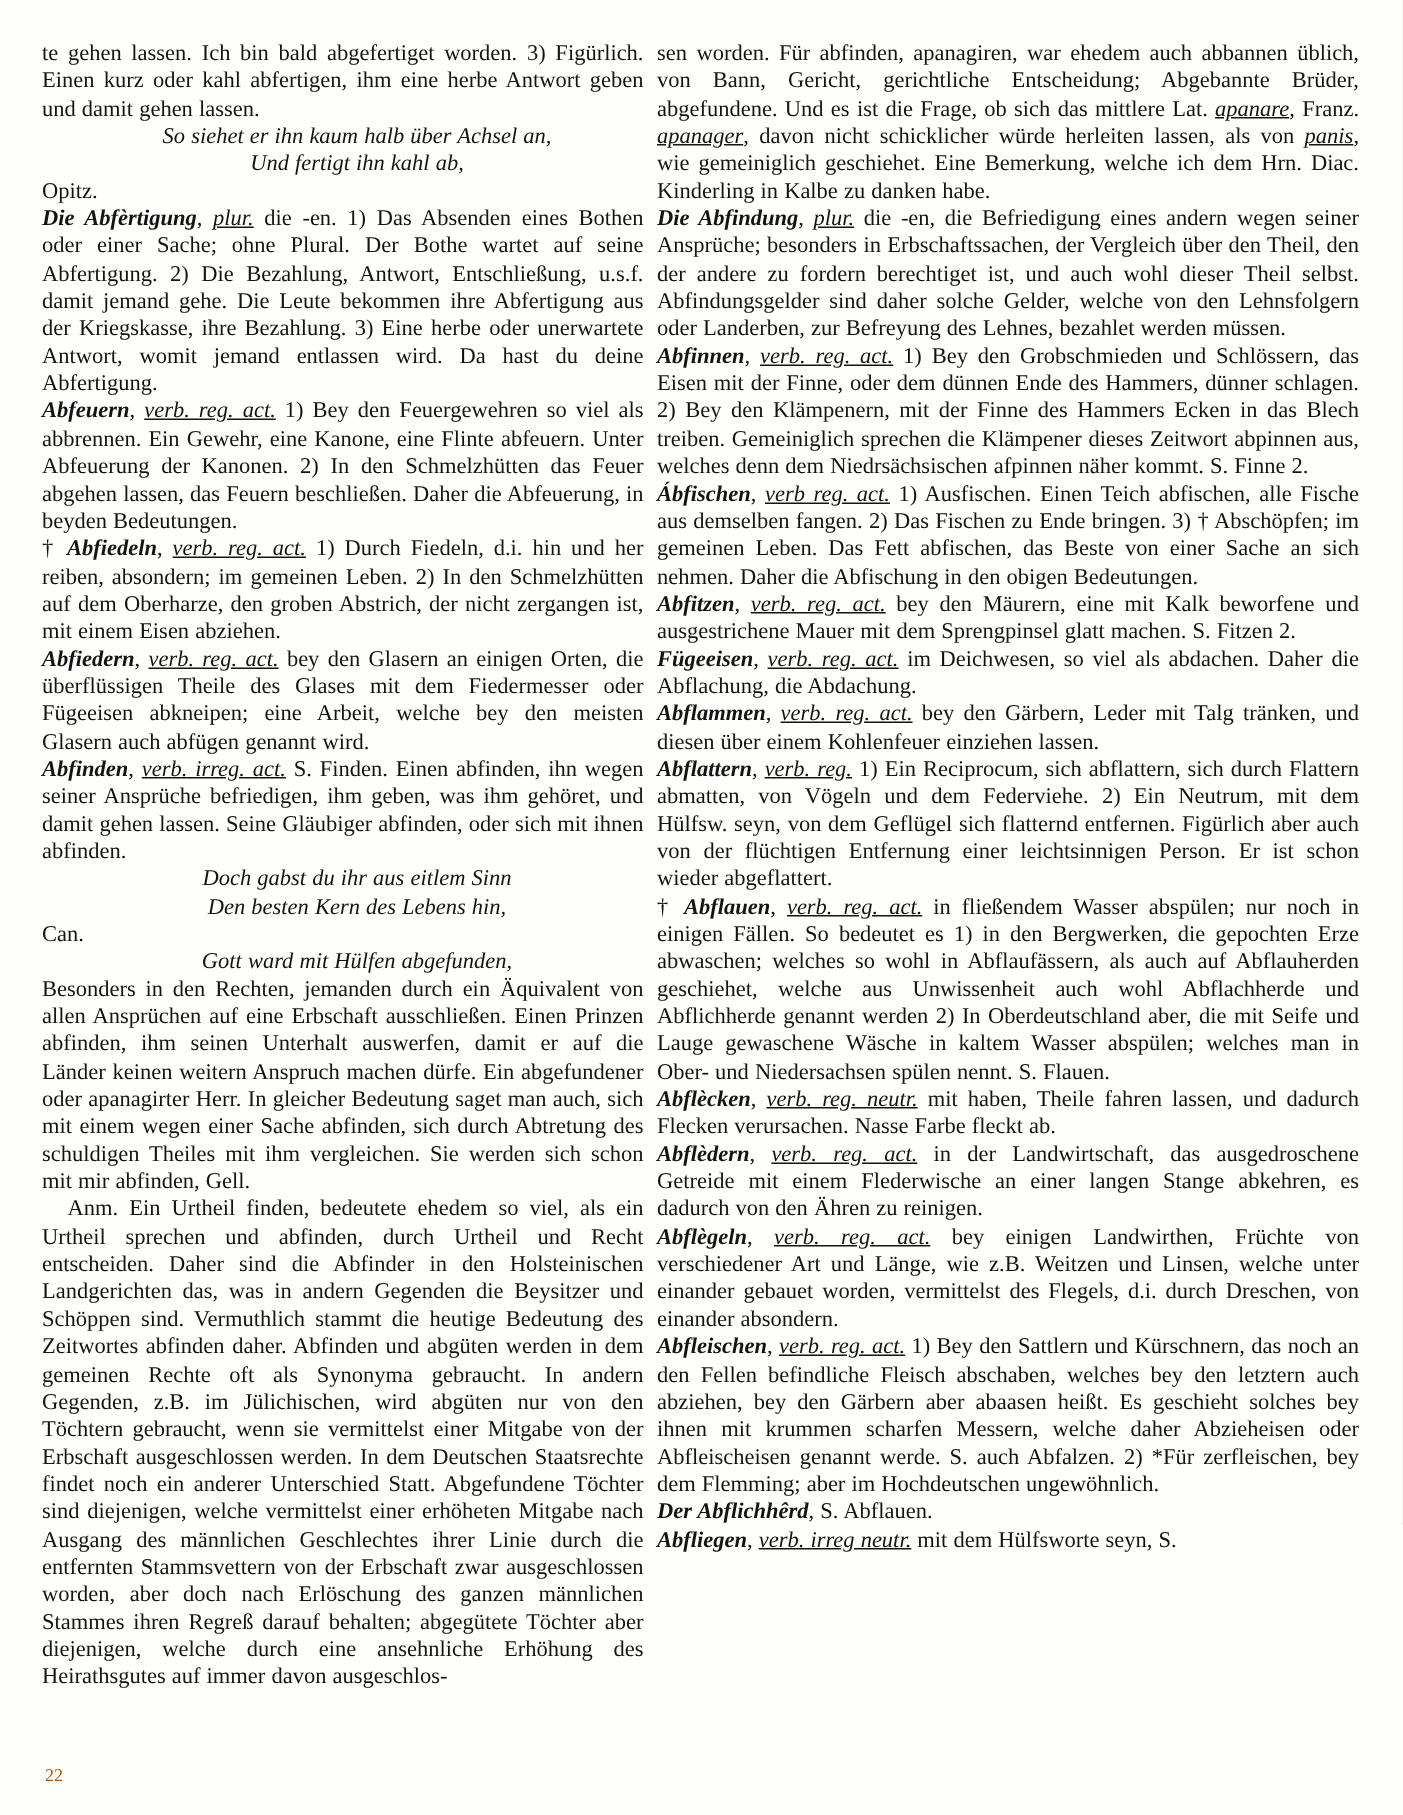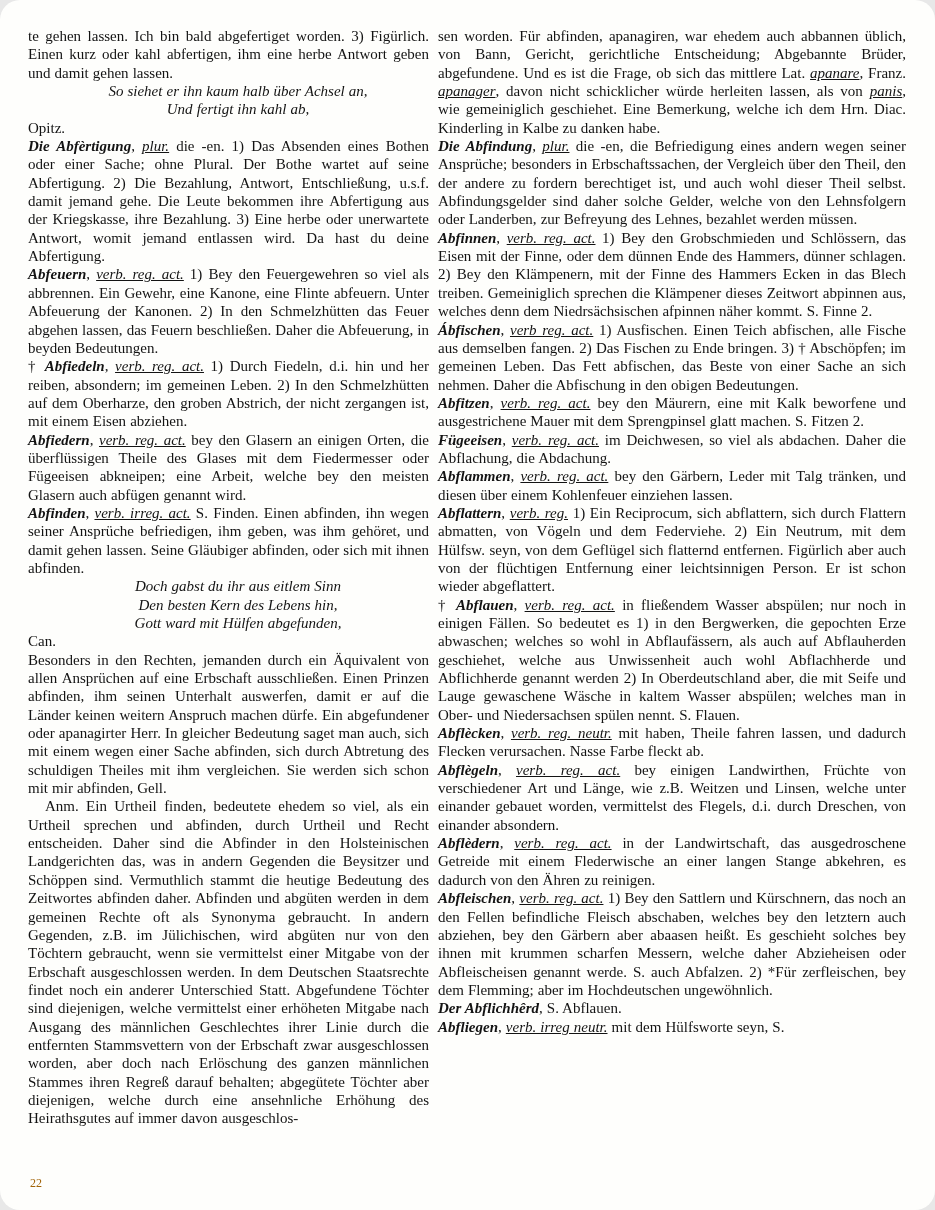--- a/index.html
+++ b/index.html
@@ -4,21 +4,20 @@
 <style>
   html, body { margin: 0; padding: 0; background: #e8e8e8; }
   .page {
     position: relative;
     width: 935px;
     height: 1210px;
     background: #fefefc;
     overflow: hidden;
     font-family: "Liberation Serif", "DejaVu Serif", serif;
     color: #131313;
-    border-radius: 20px;
   }
   .col {
     position: absolute;
     top: 27px;
     font-size: 15px;
     line-height: 18.35px;
     text-align: justify;
     text-justify: inter-word;
     hyphens: auto;
     -webkit-hyphens: auto;
@@ -49,36 +48,36 @@
       <p class="block verse"><span>So siehet er ihn kaum halb über Achsel an,</span></p>
       <p class="block verse"><span>Und fertigt ihn kahl ab,</span></p>
       <p class="block attrib"><span>Opitz.</span></p>
       <p class="block entry"><span class="b">Die Abfèrtigung</span><span>, </span><span class="i">plur.</span><span> die -en. 1) Das Absenden eines Bothen oder einer Sache; ohne Plural. Der Bothe wartet auf seine Abfertigung. 2) Die Bezahlung, Antwort, Entschließung, u.s.f. damit jemand gehe. Die Leute bekommen ihre Abfertigung aus der Kriegskasse, ihre Bezahlung. 3) Eine herbe oder unerwartete Antwort, womit jemand entlassen wird. Da hast du deine Abfertigung.</span></p>
       <p class="block entry"><span class="b">Abfeuern</span><span>, </span><span class="i">verb. reg. act.</span><span> 1) Bey den Feuergewehren so viel als abbrennen. Ein Gewehr, eine Kanone, eine Flinte abfeuern. Unter Abfeuerung der Kanonen. 2) In den Schmelzhütten das Feuer abgehen lassen, das Feuern beschließen. Daher die Abfeuerung, in beyden Bedeutungen.</span></p>
       <p class="block entry"><span>† </span><span class="b">Abfiedeln</span><span>, </span><span class="i">verb. reg. act.</span><span> 1) Durch Fiedeln, d.i. hin und her reiben, absondern; im gemeinen Leben. 2) In den Schmelzhütten auf dem Oberharze, den groben Abstrich, der nicht zergangen ist, mit einem Eisen abziehen.</span></p>
       <p class="block entry"><span class="b">Abfiedern</span><span>, </span><span class="i">verb. reg. act.</span><span> bey den Glasern an einigen Orten, die überflüssigen Theile des Glases mit dem Fiedermesser oder Fügeeisen abkneipen; eine Arbeit, welche bey den meisten Glasern auch abfügen genannt wird.</span></p>
       <p class="block entry"><span class="b">Abfinden</span><span>, </span><span class="i">verb. irreg. act.</span><span> S. Finden. Einen abfinden, ihn wegen seiner Ansprüche befriedigen, ihm geben, was ihm gehöret, und damit gehen lassen. Seine Gläubiger abfinden, oder sich mit ihnen abfinden.</span></p>
       <p class="block verse"><span>Doch gabst du ihr aus eitlem Sinn</span></p>
       <p class="block verse"><span>Den besten Kern des Lebens hin,</span></p>
+      <p class="block attrib"><span>Can.</span></p>
       <p class="block verse"><span>Gott ward mit Hülfen abgefunden,</span></p>
-      <p class="block attrib"><span>Can.</span></p>
       <p class="block para"><span>Besonders in den Rechten, jemanden durch ein Äquivalent von allen Ansprüchen auf eine Erbschaft ausschließen. Einen Prinzen abfinden, ihm seinen Unterhalt auswerfen, damit er auf die Länder keinen weitern Anspruch machen dürfe. Ein abgefundener oder apanagirter Herr. In gleicher Bedeutung saget man auch, sich mit einem wegen einer Sache abfinden, sich durch Abtretung des schuldigen Theiles mit ihm vergleichen. Sie werden sich schon mit mir abfinden, Gell.</span></p>
       <p class="block para indent"><span>Anm. Ein Urtheil finden, bedeutete ehedem so viel, als ein Urtheil sprechen und abfinden, durch Urtheil und Recht entscheiden. Daher sind die Abfinder in den Holsteinischen Landgerichten das, was in andern Gegenden die Beysitzer und Schöppen sind. Vermuthlich stammt die heutige Bedeutung des Zeitwortes abfinden daher. Abfinden und abgüten werden in dem gemeinen Rechte oft als Synonyma gebraucht. In andern Gegenden, z.B. im Jülichischen, wird abgüten nur von den Töchtern gebraucht, wenn sie vermittelst einer Mitgabe von der Erbschaft ausgeschlossen werden. In dem Deutschen Staatsrechte findet noch ein anderer Unterschied Statt. Abgefundene Töchter sind diejenigen, welche vermittelst einer erhöheten Mitgabe nach Ausgang des männlichen Geschlechtes ihrer Linie durch die entfernten Stammsvettern von der Erbschaft zwar ausgeschlossen worden, aber doch nach Erlöschung des ganzen männlichen Stammes ihren Regreß darauf behalten; abgegütete Töchter aber diejenigen, welche durch eine ansehnliche Erhöhung des Heirathsgutes auf immer davon ausgeschlos-</span></p>
     </div>
   <div class="col col-right" id="col-1">
       <p class="block para"><span>sen worden. Für abfinden, apanagiren, war ehedem auch abbannen üblich, von Bann, Gericht, gerichtliche Entscheidung; Abgebannte Brüder, abgefundene. Und es ist die Frage, ob sich das mittlere Lat. </span><span class="i">apanare</span><span>, Franz. </span><span class="i">apanager</span><span>, davon nicht schicklicher würde herleiten lassen, als von </span><span class="i">panis</span><span>, wie gemeiniglich geschiehet. Eine Bemerkung, welche ich dem Hrn. Diac. Kinderling in Kalbe zu danken habe.</span></p>
       <p class="block entry"><span class="b">Die Abfindung</span><span>, </span><span class="i">plur.</span><span> die -en, die Befriedigung eines andern wegen seiner Ansprüche; besonders in Erbschaftssachen, der Vergleich über den Theil, den der andere zu fordern berechtiget ist, und auch wohl dieser Theil selbst. Abfindungsgelder sind daher solche Gelder, welche von den Lehnsfolgern oder Landerben, zur Befreyung des Lehnes, bezahlet werden müssen.</span></p>
       <p class="block entry"><span class="b">Abfinnen</span><span>, </span><span class="i">verb. reg. act.</span><span> 1) Bey den Grobschmieden und Schlössern, das Eisen mit der Finne, oder dem dünnen Ende des Hammers, dünner schlagen. 2) Bey den Klämpenern, mit der Finne des Hammers Ecken in das Blech treiben. Gemeiniglich sprechen die Klämpener dieses Zeitwort abpinnen aus, welches denn dem Niedrsächsischen afpinnen näher kommt. S. Finne 2.</span></p>
       <p class="block entry"><span class="b">Ábfischen</span><span>, </span><span class="i">verb reg. act.</span><span> 1) Ausfischen. Einen Teich abfischen, alle Fische aus demselben fangen. 2) Das Fischen zu Ende bringen. 3) † Abschöpfen; im gemeinen Leben. Das Fett abfischen, das Beste von einer Sache an sich nehmen. Daher die Abfischung in den obigen Bedeutungen.</span></p>
       <p class="block entry"><span class="b">Abfitzen</span><span>, </span><span class="i">verb. reg. act.</span><span> bey den Mäurern, eine mit Kalk beworfene und ausgestrichene Mauer mit dem Sprengpinsel glatt machen. S. Fitzen 2.</span></p>
       <p class="block entry"><span class="b">Fügeeisen</span><span>, </span><span class="i">verb. reg. act.</span><span> im Deichwesen, so viel als abdachen. Daher die Abflachung, die Abdachung.</span></p>
       <p class="block entry"><span class="b">Abflammen</span><span>, </span><span class="i">verb. reg. act.</span><span> bey den Gärbern, Leder mit Talg tränken, und diesen über einem Kohlenfeuer einziehen lassen.</span></p>
       <p class="block entry"><span class="b">Abflattern</span><span>, </span><span class="i">verb. reg.</span><span> 1) Ein Reciprocum, sich abflattern, sich durch Flattern abmatten, von Vögeln und dem Federviehe. 2) Ein Neutrum, mit dem Hülfsw. seyn, von dem Geflügel sich flatternd entfernen. Figürlich aber auch von der flüchtigen Entfernung einer leichtsinnigen Person. Er ist schon wieder abgeflattert.</span></p>
       <p class="block entry"><span>† </span><span class="b">Abflauen</span><span>, </span><span class="i">verb. reg. act.</span><span> in fließendem Wasser abspülen; nur noch in einigen Fällen. So bedeutet es 1) in den Bergwerken, die gepochten Erze abwaschen; welches so wohl in Abflaufässern, als auch auf Abflauherden geschiehet, welche aus Unwissenheit auch wohl Abflachherde und Abflichherde genannt werden 2) In Oberdeutschland aber, die mit Seife und Lauge gewaschene Wäsche in kaltem Wasser abspülen; welches man in Ober- und Niedersachsen spülen nennt. S. Flauen.</span></p>
       <p class="block entry"><span class="b">Abflècken</span><span>, </span><span class="i">verb. reg. neutr.</span><span> mit haben, Theile fahren lassen, und dadurch Flecken verursachen. Nasse Farbe fleckt ab.</span></p>
+      <p class="block entry"><span class="b">Abflèdern</span><span>, </span><span class="i">verb. reg. act.</span><span> in der Landwirtschaft, das ausgedroschene Getreide mit einem Flederwische an einer langen Stange abkehren, es dadurch von den Ähren zu reinigen.</span></p>
       <p class="block entry"><span class="b">Abflègeln</span><span>, </span><span class="i">verb. reg. act.</span><span> bey einigen Landwirthen, Früchte von verschiedener Art und Länge, wie z.B. Weitzen und Linsen, welche unter einander gebauet worden, vermittelst des Flegels, d.i. durch Dreschen, von einander absondern.</span></p>
-      <p class="block entry"><span class="b">Abflèdern</span><span>, </span><span class="i">verb. reg. act.</span><span> in der Landwirtschaft, das ausgedroschene Getreide mit einem Flederwische an einer langen Stange abkehren, es dadurch von den Ähren zu reinigen.</span></p>
       <p class="block entry"><span class="b">Abfleischen</span><span>, </span><span class="i">verb. reg. act.</span><span> 1) Bey den Sattlern und Kürschnern, das noch an den Fellen befindliche Fleisch abschaben, welches bey den letztern auch abziehen, bey den Gärbern aber abaasen heißt. Es geschieht solches bey ihnen mit krummen scharfen Messern, welche daher Abzieheisen oder Abfleischeisen genannt werde. S. auch Abfalzen. 2) *Für zerfleischen, bey dem Flemming; aber im Hochdeutschen ungewöhnlich.</span></p>
       <p class="block entry"><span class="b">Der Abflichhêrd</span><span>, S. Abflauen.</span></p>
       <p class="block entry"><span class="b">Abfliegen</span><span>, </span><span class="i">verb. irreg neutr.</span><span> mit dem Hülfsworte seyn, S.</span></p>
     </div>
   <div class="page-number">22</div>
 </div>
 
 </body></html>

